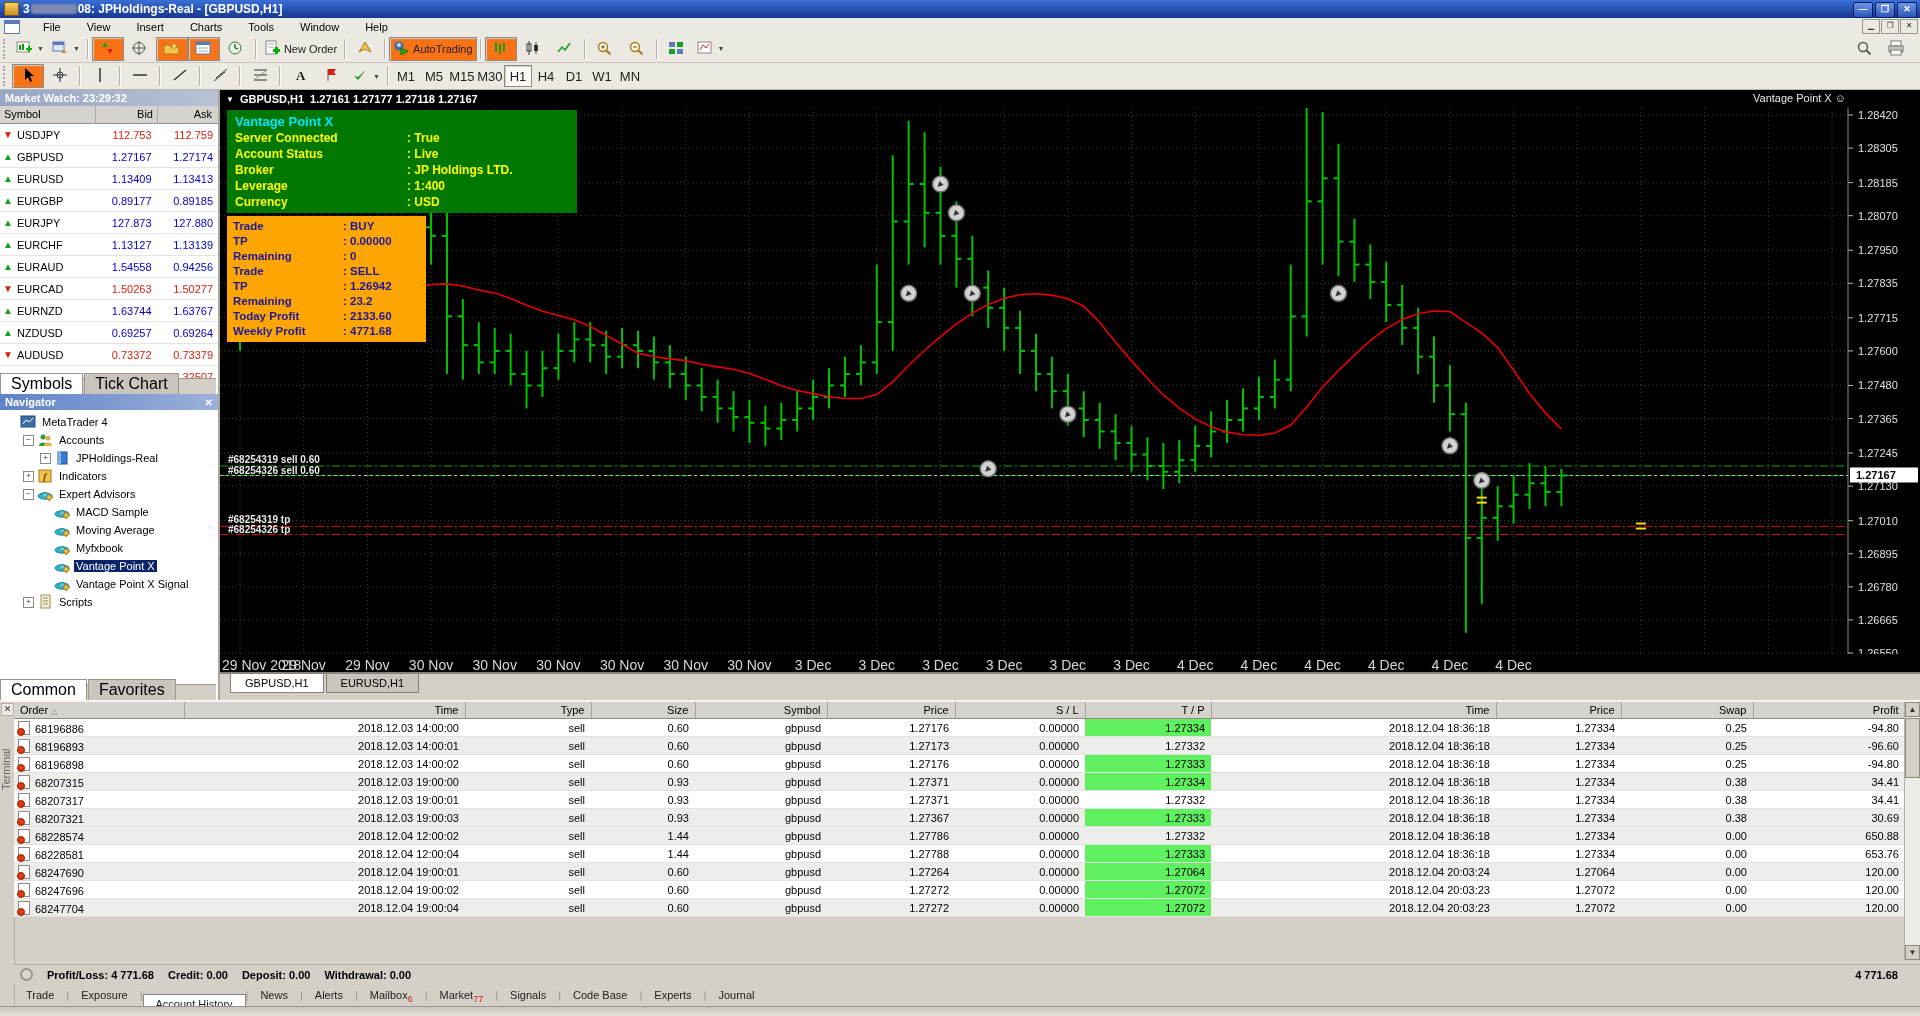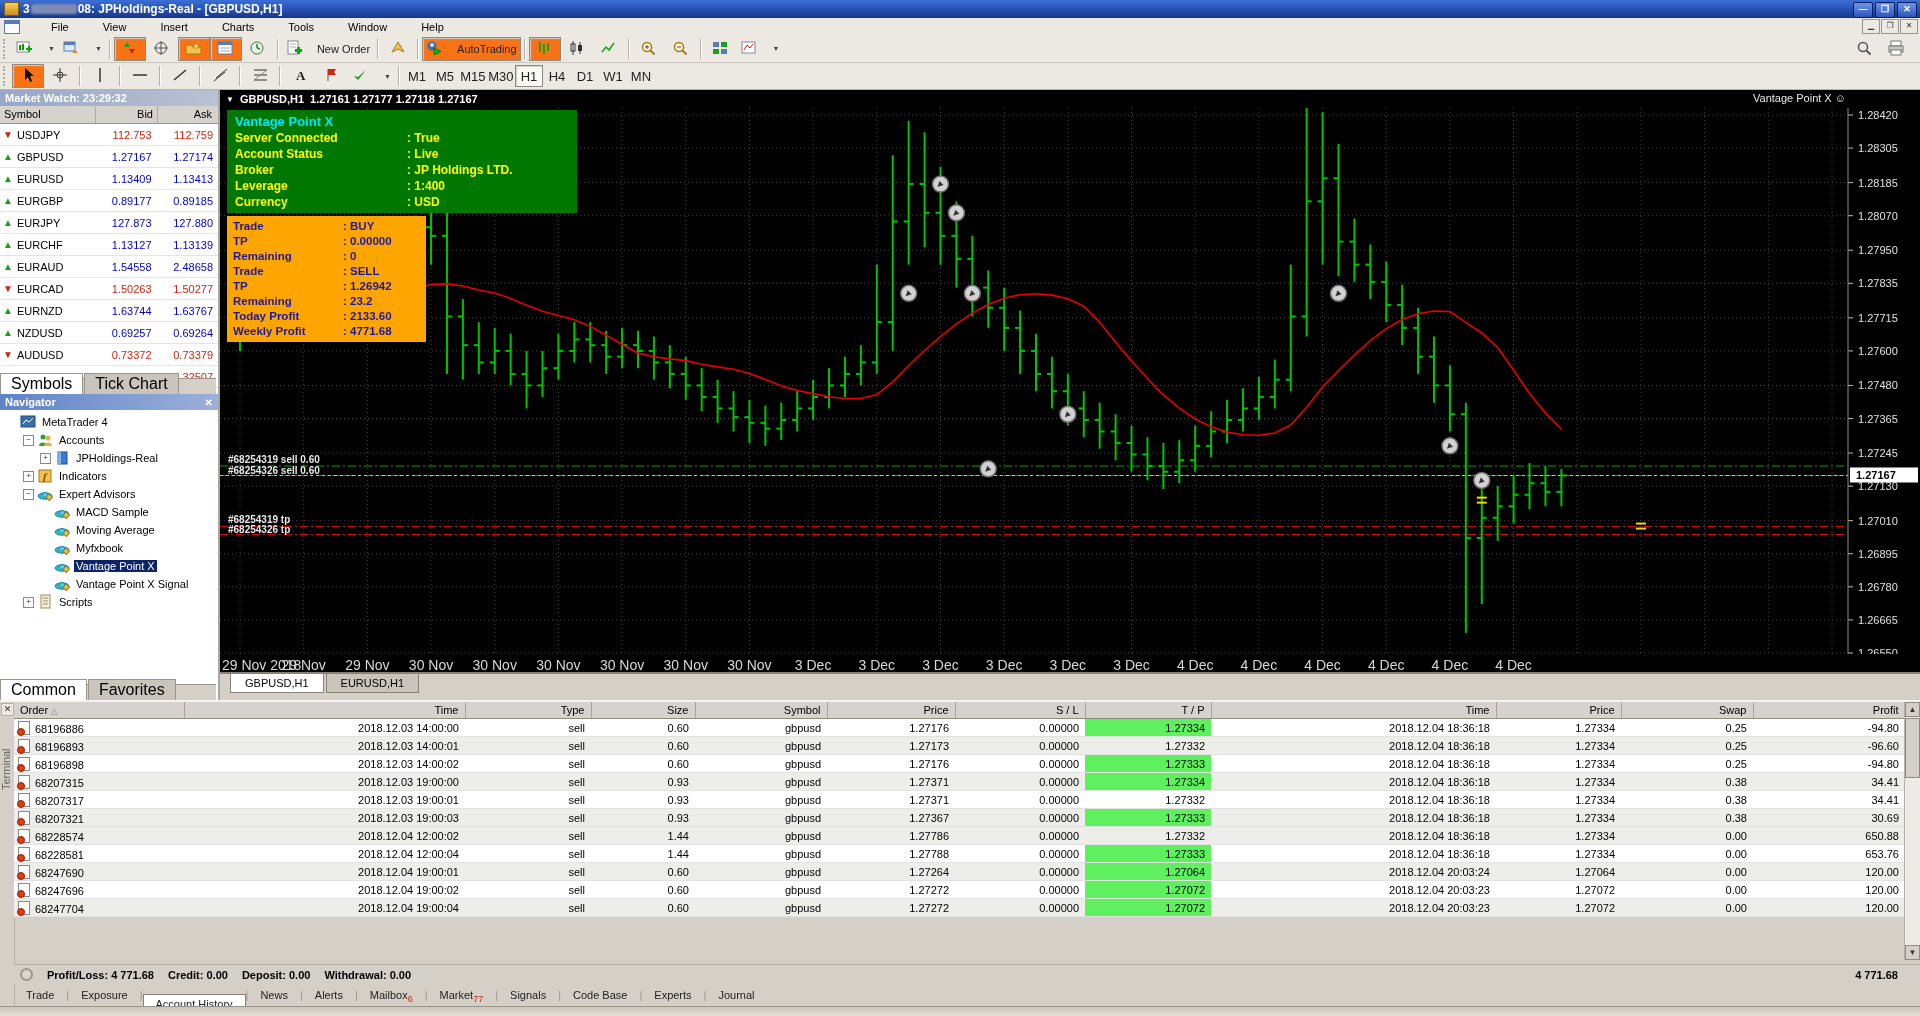--- a/index.html
+++ b/index.html
@@ -8,31 +8,31 @@
   .abs{position:absolute;}
   
   .titlebar{left:0;top:0;width:1920px;height:18px;background:linear-gradient(#3a6fd8,#16368e);
     color:#fff;font-weight:bold;font-size:12px;display:flex;align-items:center;padding-left:4px;box-sizing:border-box;}
   .titlebar .redact{display:inline-block;width:46px;height:10px;background:#7d8bb5;border-radius:2px;margin:0 1px;filter:blur(1px);}
   .wbtns{position:absolute;right:3px;top:2px;display:flex;gap:2px;}
   .wbtn{width:18px;height:14px;background:linear-gradient(#6f95e8,#2d55b8);border:1px solid #0a1e5e;
     color:#fff;font-size:9px;line-height:12px;text-align:center;border-radius:2px;}
   
   .menubar{left:0;top:18px;width:1920px;height:17px;background:#ECE9E2;border-bottom:1px solid #c9c5bc;
-    display:flex;align-items:center;gap:16px;}
+    display:flex;align-items:center;gap:8px;}
   .menu-item{padding:1px 9px;color:#000;}
   .cbtns{position:absolute;right:2px;top:19px;display:flex;gap:1px;}
   .cbtn{width:16px;height:13px;background:#ECE9E2;border:1px solid #9a968c;font-size:8px;line-height:11px;text-align:center;color:#333;}
   
   .tb{left:0;background:#ECE9E2;display:flex;align-items:center;box-sizing:border-box;}
   .tb1{top:35px;width:1920px;height:28px;border-bottom:1px solid #c9c5bc;}
   .tb2{top:63px;width:1920px;height:27px;border-bottom:1px solid #b8b4aa;}
   .grip{width:4px;height:20px;margin:0 3px;border-left:2px dotted #aaa;}
   .sep{width:1px;height:20px;background:#b5b1a8;border-right:1px solid #fff;margin:0 3px;}
-  .btn{height:22px;min-width:24px;display:flex;align-items:center;justify-content:center;gap:14px;
+  .btn{height:22px;min-width:24px;display:flex;align-items:center;justify-content:center;gap:3px;
     padding:0 3px;border:1px solid transparent;color:#222;}
   .btn.pressed{border:1px solid #8f8a80;background:#f97316;box-shadow:inset 1px 1px 1px #cfccc4;}
   .btn .dd{font-size:7px;color:#444;margin-left:1px;}
   .tfbtn{width:26px;height:20px;display:flex;align-items:center;justify-content:center;
     border:1px solid transparent;font-size:13px;color:#222;}
   .tfbtn.pressed{border:1px solid #8f8a80;background:#fbfaf6;box-shadow:inset 1px 1px 1px #cfccc4;}
   
   .panel-caption{height:16px;background:linear-gradient(90deg,#97a7c6,#b9c2d4);color:#fff;
     font-weight:bold;display:flex;align-items:center;padding:0 5px;box-sizing:border-box;}
   .nav-caption{background:linear-gradient(90deg,#5f83c9,#9cb0d8);}
@@ -421,21 +421,21 @@
         </div>
     <div class="num" style="color:#0000cd">1.13127</div>
     <div class="num" style="color:#0000cd">1.13139</div>
       </div>
       <div class="mw-row">
     <div class="sym">
           <span class="arrow-up">▲</span>
           <span>EURAUD</span>
         </div>
     <div class="num" style="color:#0000cd">1.54558</div>
-    <div class="num" style="color:#0000cd">2.48658</div>
+    <div class="num" style="color:#0000cd">0.94256</div>
       </div>
       <div class="mw-row">
     <div class="sym">
           <span class="arrow-dn">▼</span>
           <span>EURCAD</span>
         </div>
     <div class="num" style="color:#d02310">1.50263</div>
     <div class="num" style="color:#d02310">1.50277</div>
       </div>
       <div class="mw-row">

